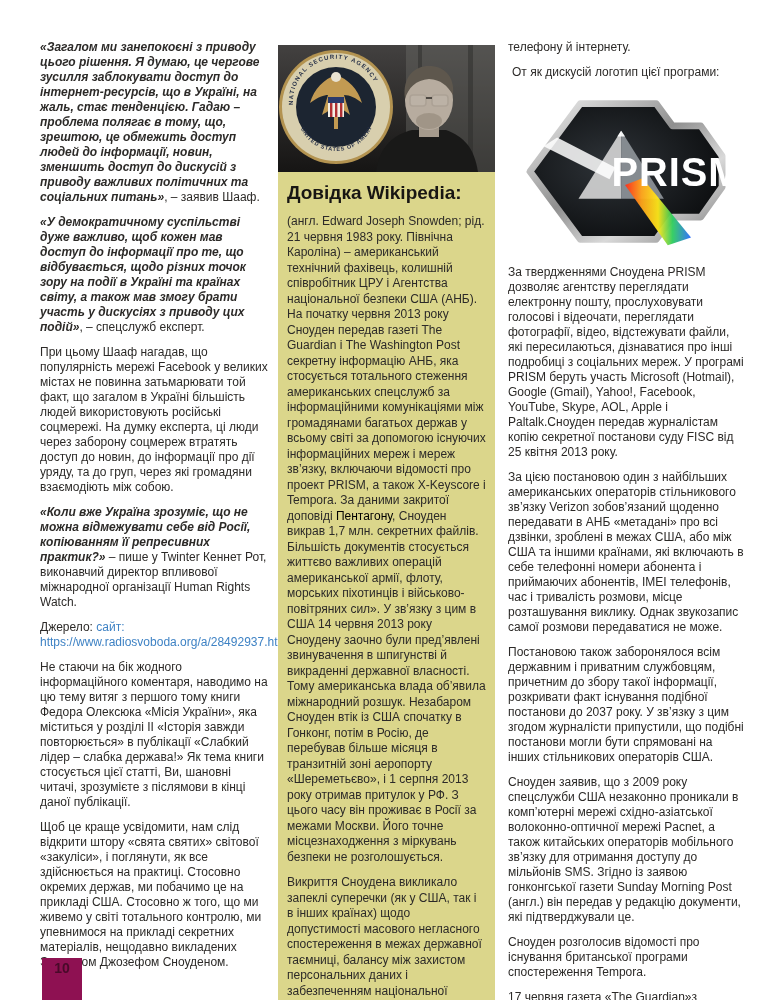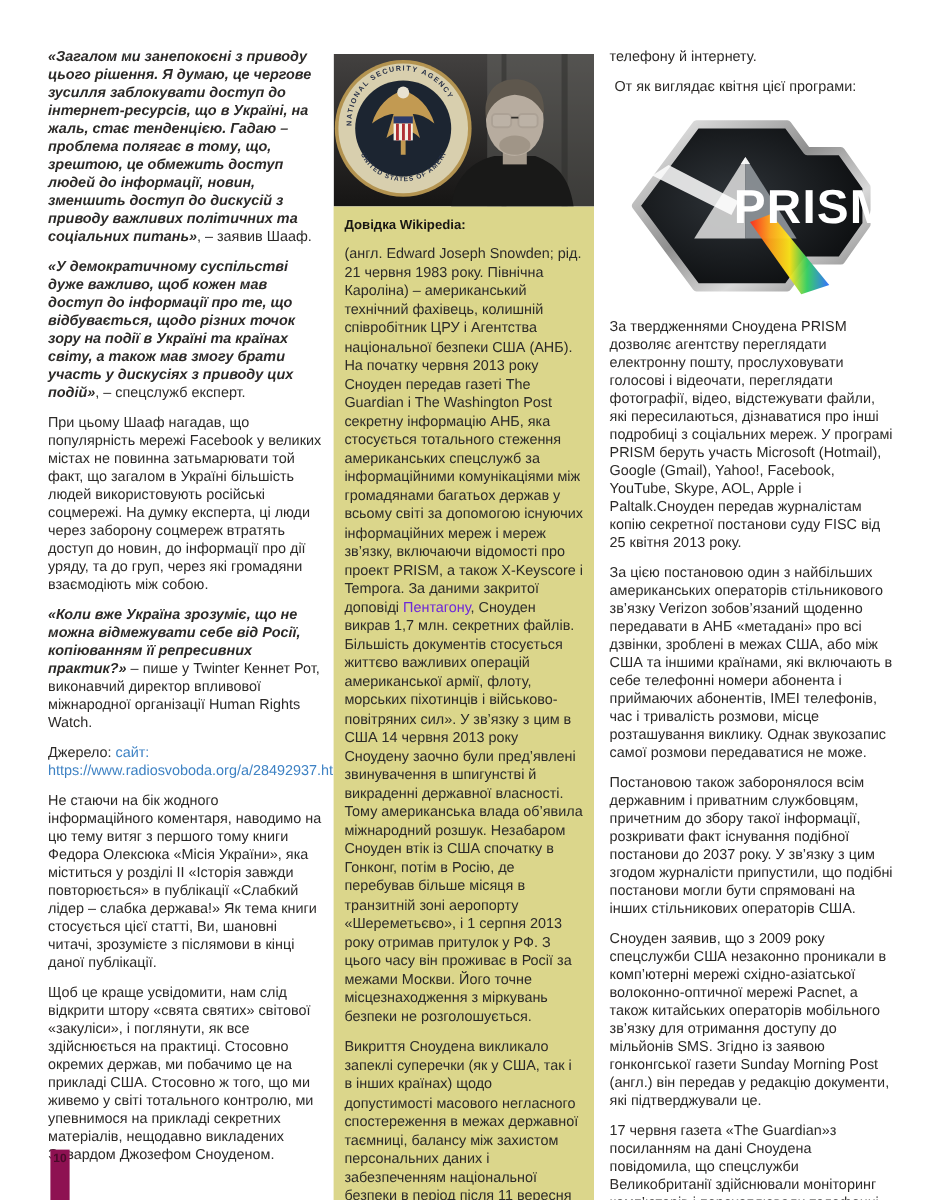--- a/index.html
+++ b/index.html
@@ -16,31 +16,31 @@
   .col-right { left:508px; width:238px; }
 
   .quote { font-weight:700; font-style:italic; }
   .quote .tail { font-weight:400; font-style:normal; }
 
   .src-link { color:#3e82c4; text-decoration:none; }
   .indent { padding-left:4px; }
 
   .photo { display:block; width:217px; height:127px; }
   .wiki-panel { background:#dbd68b; padding:10px 9px 16px; box-sizing:border-box; }
-  .wiki-panel h3 { margin:0 0 10px; font-size:11px; font-weight:700; color:#181613; }
+  .wiki-panel h3 { margin:0 0 10px; font-size:19px; font-weight:700; color:#181613; }
   .wiki-panel p { margin:0 0 10px; font-size:12px; line-height:15.5px; }
   .wiki-panel p:last-child { margin-bottom:0; }
-  .muted-link { color:#6d28d9; }
+  .muted-link { color:#000000; }
 
   .logo-wrap { width:206px; margin:2px auto 12px;text-align:center; }
   .logo-wrap svg { display:block; width:206px; height:163px; }
 
   .page-num {
-    position:absolute; left:42px; top:958px; width:16px; height:42px;
-    background:#8e1152; color:#480a29; font-weight:700; font-size:10px;
+    position:absolute; left:42px; top:958px; width:40px; height:42px;
+    background:#8e1152; color:#480a29; font-weight:700; font-size:14px;
     text-align:center; padding-top:2px; box-sizing:border-box;
   }
 </style>
 </head>
 <body>
 
 <div class="page">
 
   <div class="col col-left">
     <p class="quote"><span>«Загалом ми занепокоєні з приводу цього рішення. Я думаю, це чергове зусилля заблокувати доступ до інтернет-ресурсів, що в Україні, на жаль, стає тенденцією. Гадаю – проблема полягає в тому, що, зрештою, це обмежить доступ людей до інформації, новин, зменшить доступ до дискусій з приводу важливих політичних та соціальних питань»</span><span class="tail">, – заявив Шааф.</span></p>
@@ -103,21 +103,21 @@
 
     <div class="wiki-panel">
       <h3>Довідка Wikipedia:</h3>
       <p><span>(англ. Edward Joseph Snowden; рід. 21 червня 1983 року. Північна Кароліна) – американський технічний фахівець, колишній співробітник ЦРУ і Агентства національної безпеки США (АНБ). На початку червня 2013 року Сноуден передав газеті The Guardian і The Washington Post секретну інформацію АНБ, яка стосується тотального стеження американських спецслужб за інформаційними комунікаціями між громадянами багатьох держав у всьому світі за допомогою існуючих інформаційних мереж і мереж зв’язку, включаючи відомості про проект PRISM, а також X-Keyscore і Tempora. За даними закритої доповіді </span><span class="muted-link">Пентагону</span><span>, Сноуден викрав 1,7 млн. секретних файлів. Більшість документів стосується життєво важливих операцій американської армії, флоту, морських піхотинців і військово-повітряних сил». У зв’язку з цим в США 14 червня 2013 року Сноудену заочно були пред’явлені звинувачення в шпигунстві й викраденні державної власності. Тому американська влада об’явила міжнародний розшук. Незабаром Сноуден втік із США спочатку в Гонконг, потім в Росію, де перебував більше місяця в транзитній зоні аеропорту «Шереметьєво», і 1 серпня 2013 року отримав притулок у РФ. З цього часу він проживає в Росії за межами Москви. Його точне місцезнаходження з міркувань безпеки не розголошується.</span></p>
       <p>Викриття Сноудена викликало запеклі суперечки (як у США, так і в інших країнах) щодо допустимості масового негласного спостереження в межах державної таємниці, балансу між захистом персональних даних і забезпеченням національної безпеки в період після 11 вересня 2001 року».</p>
     </div>
   </div>
 
   <div class="col col-right">
     <p>телефону й інтернету.</p>
-    <p class="indent">От як виглядає квітня цієї програми:</p>
+    <p class="indent">От як дискусій логотип цієї програми:</p>
 
     <div class="logo-wrap">
       <svg viewBox="0 0 212 168" aria-hidden="true">
         <defs>
           <linearGradient id="silver" x1="0" y1="0" x2="1" y2="1">
             <stop offset="0" stop-color="#f3f3f3"></stop>
               <stop offset="0.45" stop-color="#8f8f8f"></stop>
             <stop offset="0.7" stop-color="#d9d9d9"></stop>
               <stop offset="1" stop-color="#7e7e7e"></stop>
           </linearGradient>
@@ -142,17 +142,18 @@
           <polygon points="104,98 122,91 172,152 148,160" fill="url(#rainbow)" opacity="0.95"></polygon>
         </g>
         <text x="90" y="99" font-size="41" font-weight="bold" fill="#ffffff" letter-spacing="1" font-family="Liberation Sans, sans-serif">PRISM</text>
       </svg>
     </div>
 
     <p>За твердженнями Сноудена PRISM дозволяє агентству переглядати електронну пошту, прослуховувати голосові і відеочати, переглядати фотографії, відео, відстежувати файли, які пересилаються, дізнаватися про інші подробиці з соціальних мереж. У програмі PRISM беруть участь Microsoft (Hotmail), Google (Gmail), Yahoo!, Facebook, YouTube, Skype, AOL, Apple і Paltalk.Сноуден передав журналістам копію секретної постанови суду FISC від 25 квітня 2013 року.</p>
     <p>За цією постановою один з найбільших американських операторів стільникового зв’язку Verizon зобов’язаний щоденно передавати в АНБ «метадані» про всі дзвінки, зроблені в межах США, або між США та іншими країнами, які включають в себе телефонні номери абонента і приймаючих абонентів, IMEI телефонів, час і тривалість розмови, місце розташування виклику. Однак звукозапис самої розмови передаватися не може.</p>
     <p>Постановою також заборонялося всім державним і приватним службовцям, причетним до збору такої інформації, розкривати факт існування подібної постанови до 2037 року. У зв’язку з цим згодом журналісти припустили, що подібні постанови могли бути спрямовані на інших стільникових операторів США.</p>
     <p>Сноуден заявив, що з 2009 року спецслужби США незаконно проникали в комп’ютерні мережі східно-азіатської волоконно-оптичної мережі Pacnet, а також китайських операторів мобільного зв’язку для отримання доступу до мільйонів SMS. Згідно із заявою гонконгської газети Sunday Morning Post (англ.) він передав у редакцію документи, які підтверджували це.</p>
+    <p>Сноуден розголосив відомості про існування британської програми спостереження Tempora.</p>
     <p>17 червня газета «The Guardian»з посиланням на дані Сноудена повідомила, що спецслужби Великобританії здійснювали моніторинг комп’ютерів і перехоплювали телефонні дзвінки іноземних політиків і чиновників, які брали участь у саміті Великої двадцятки в Лондоні в 2009 році. Секретну роботу проводили Центр</p>
   </div>
 
   <div class="page-num">10</div>
 </div>
 
 </body></html>

